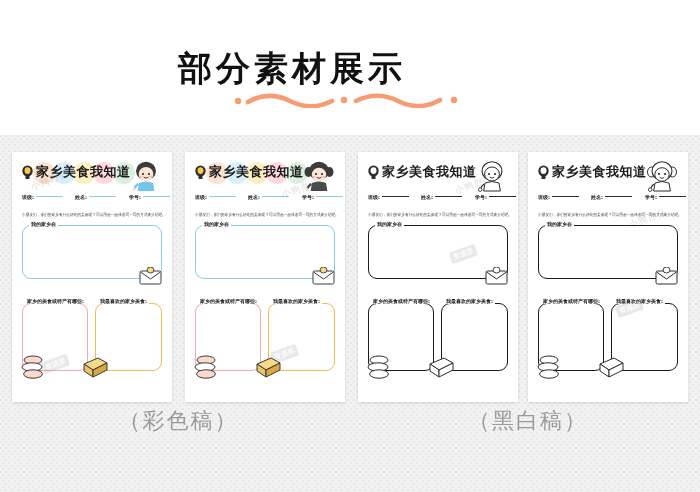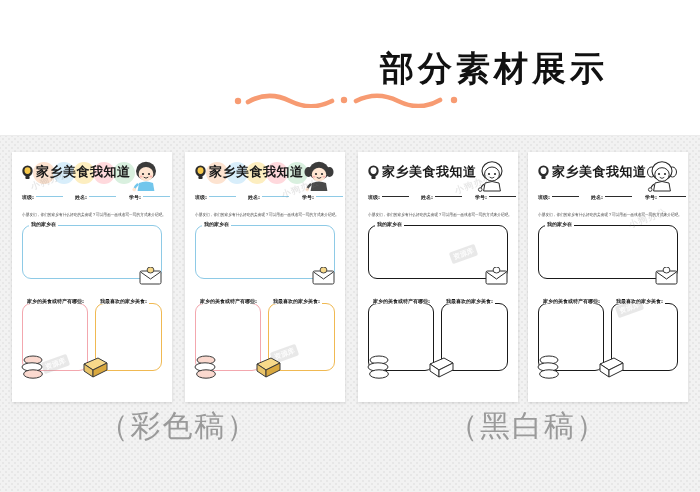--- a/index.html
+++ b/index.html
@@ -31,27 +31,26 @@
     background: #ffffff;
     border-bottom: 1px solid #ececec;
     box-sizing: border-box;
   }
 
   .page-title {
     position: absolute;
     left: 0;
     top: 46px;
     width: 584px;
-    text-align: right;
+    text-align: center;
     font-size: 34px;
     font-weight: bold;
     letter-spacing: 4px;
     color: #111111;
     font-family: "DejaVu Sans", sans-serif;
-    padding-left: 24px;
   }
 
   
   .title-wave {
     position: absolute;
     left: 232px;
     top: 92px;
     width: 236px;
     height: 16px;
   }
@@ -241,21 +240,21 @@
     z-index: 4;
   }
   .doodle-envelope { right: 2px; top: 50px; width: 24px; height: 18px; }
   .doodle-stack    { left: 1px;  top: 138px; width: 26px; height: 24px; }
   .doodle-cake     { left: 62px; top: 140px; width: 28px; height: 21px; }
 
   
   .caption {
     position: absolute;
     top: 406px;
-    font-size: 30px;
+    font-size: 22px;
     color: #9a9a9a;
     letter-spacing: 2px;
     text-align: center;
     font-family: "DejaVu Sans", sans-serif;
   }
   .caption.left  { left: 12px;  width: 333px; }
   .caption.right { left: 363px; width: 330px; }
 
   
   .wm {

